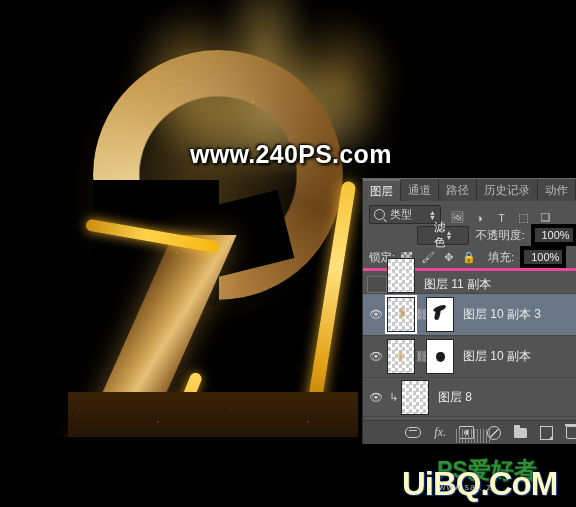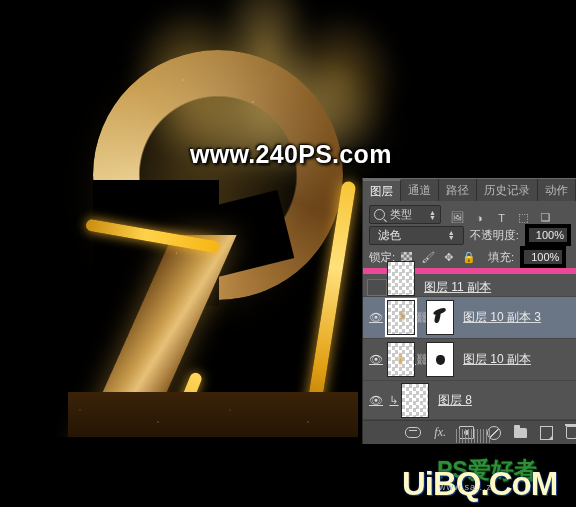--- a/index.html
+++ b/index.html
@@ -103,31 +103,31 @@
   .pill{display:flex;align-items:center;gap:5px;height:17px;padding:0 4px;min-width:62px;
      background:#454545;border:1px solid #2c2c2c;border-radius:2px;color:#d6d6d6;font-size:11px;}
   .pill .mag{width:9px;height:9px;border:1.4px solid #cfcfcf;border-radius:50%;position:relative;flex:0 0 auto;}
   .pill .mag:after{content:"";position:absolute;right:-3px;bottom:-2px;width:4px;height:1.4px;
      background:#cfcfcf;transform:rotate(45deg);}
   .spin{margin-left:auto;display:flex;flex-direction:column;line-height:5px;font-size:7px;color:#cfcfcf;}
   .ficons{display:flex;align-items:center;gap:9px;margin-left:4px;color:#cfcfcf;}
   .ficons span{display:inline-flex;align-items:center;justify-content:center;width:13px;height:13px;font-size:11px;}
 
   .mode-row,.lock-row{display:flex;align-items:center;height:22px;padding:0 6px;gap:6px;}
-  .select{display:flex;align-items:center;height:17px;width:108px;padding:0 8px;
-     background:#454545;border:1px solid #2c2c2c;border-radius:2px;color:#e2e2e2;font-size:11.5px;}
+  .select{display:flex;align-items:center;height:17px;width:108px;padding:0 16px;
+     background:#454545;border:1px solid #2c2c2c;border-radius:2px;color:#e2e2e2;font-size:11.5px;margin-left:48px;}
   .lbl{font-size:11.5px;color:#d8d8d8;white-space:nowrap;}
   .numbox{background:#3b3b3b;border:4px solid #000000;color:#eaeaea;font-size:11px;
      padding:1px 3px;min-width:32px;text-align:right;}
   .lockicons{display:flex;align-items:center;gap:9px;color:#d0d0d0;}
   .ck{width:11px;height:11px;
      background:conic-gradient(#cfcfcf 0 25%,#7a7a7a 0 50%,#cfcfcf 0 75%,#7a7a7a 0);
      background-size:5.5px 5.5px;}
 
-  .layers{background:#535353;border-top:6px solid #ec4899;text-decoration:underline;}
+  .layers{background:#535353;border-top:3px solid #ec4899;}
   .lrow{display:flex;align-items:center;height:41px;border-bottom:1px solid #464646;padding-left:2px;}
   .lrow.selected{background:#6a7585;}
   .lrow.clipped{height:38px;}
   .lrow.first{height:22px;align-items:flex-end;}
   .eye{width:22px;display:flex;align-items:center;justify-content:center;color:#d9d9d9;font-size:11px;}
   .eyebox{width:22px;height:15px;border:1px solid #6f6f6f;background:#4d4d4d;margin-left:2px;}
   .thumb{width:26px;height:33px;border:1px solid #262626;
      background:conic-gradient(#fff 0 25%,#c9c9c9 0 50%,#fff 0 75%,#c9c9c9 0);
      background-size:7px 7px;position:relative;flex:0 0 auto;}
   .thumb.sel{outline:2px solid #fff;outline-offset:0px;}

